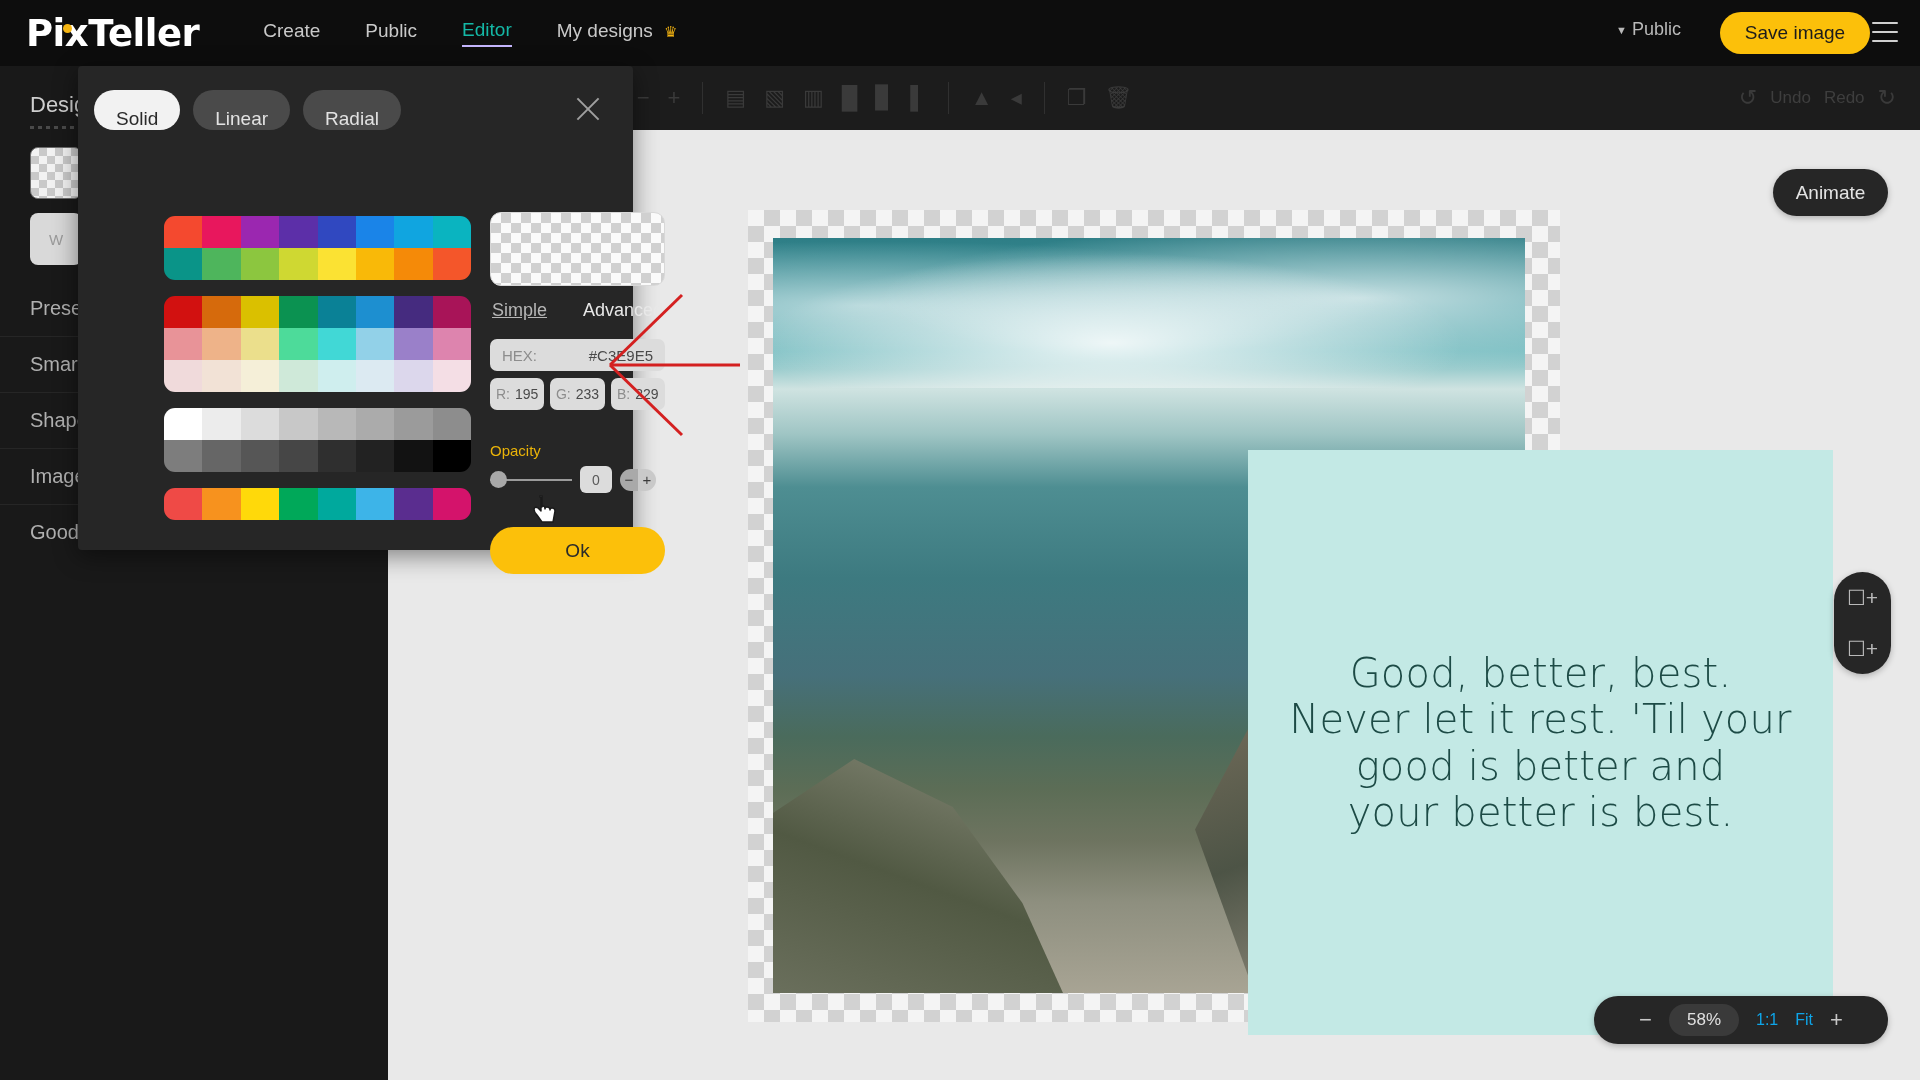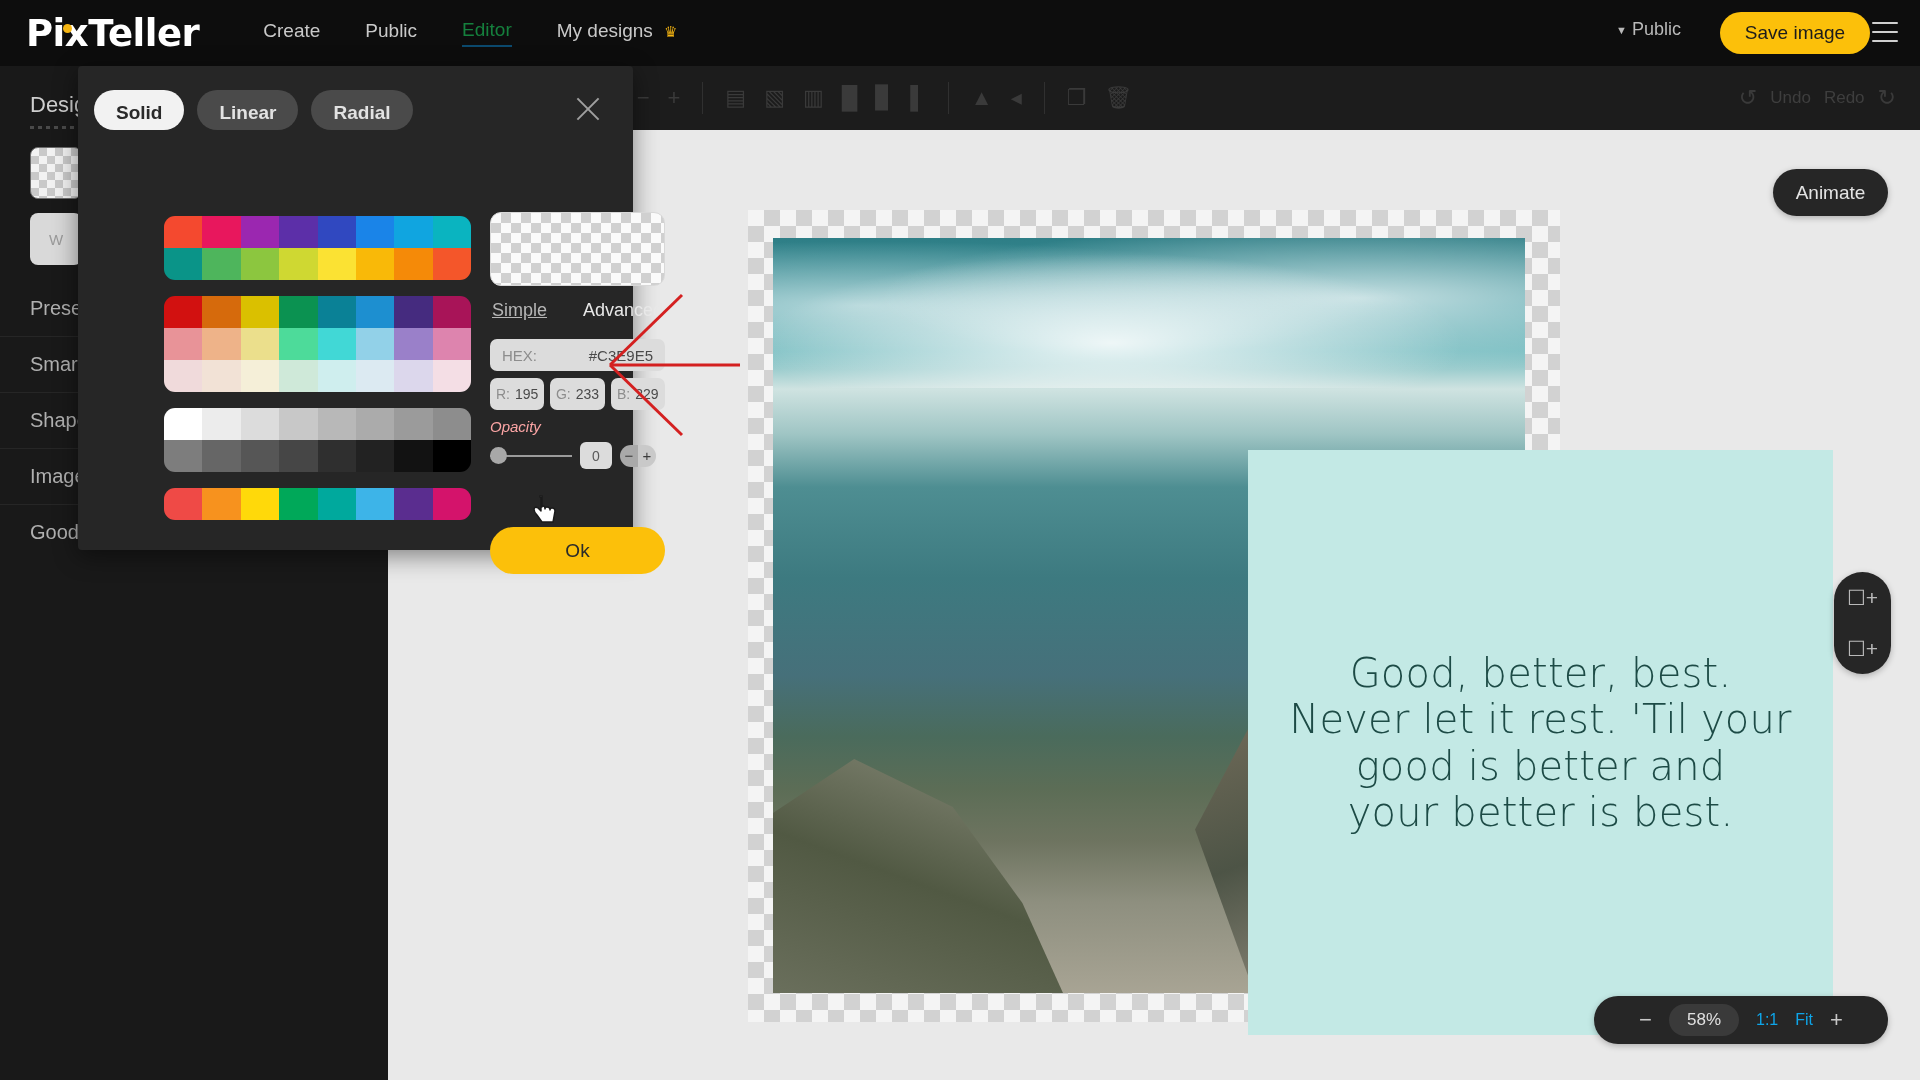--- a/index.html
+++ b/index.html
@@ -22,21 +22,21 @@
   }
   .logo .dot {
     position: absolute; width: 9px; height: 9px; border-radius: 50%;
     background: #f5b512; left: 37px; top: 12px;
   }
   .nav-links { display: flex; align-items: center; margin-left: 64px; gap: 45px; }
   .nav-link {
     color: #c9c9c9; font-size: 19px; padding-bottom: 4px; cursor: pointer;
     position: relative; white-space: nowrap;
   }
-  .nav-link.active { color: #15803d; border-bottom: 2px solid #0c4a6e; }
+  .nav-link.active { color: #14b8a6; border-bottom: 2px solid #c4b5fd; }
   .crown { color: #f5b512; font-size: 15px; margin-left: 6px; }
 
   .title-wrap {
     position: absolute; left: 1155px; top: 14px; width: 440px;
     display: flex; align-items: baseline; border-bottom: 1px solid #5a5a5a;
     padding-bottom: 7px; overflow: hidden;
   }
   .title-label { color: #8d8d8d; font-size: 17px; margin-right: 7px; }
   .title-value { color: #d5d5d5; font-size: 18px; white-space: nowrap; }
 
@@ -189,23 +189,23 @@
   .zb-txt { color: #0ea5e9; font-size: 16px; cursor: pointer; }
 
   
   .picker {
     position: absolute; left: 78px; top: 66px; width: 555px; height: 484px;
     background: #262626; border-radius: 4px; z-index: 60;
     box-shadow: 0 6px 24px rgba(0,0,0,.45);
   }
   .mode-row { display: flex; align-items: center; gap: 13px; padding: 24px 0 0 16px; }
   .mode-btn {
-    height: 40px; padding: 12px 22px; border-radius: 20px; background: #4a4a4a;
-    color: #e2e2e2; font-size: 19px; display: flex; align-items: flex-start;
-    justify-content: center; cursor: pointer; font-weight: bold;
+    height: 40px; padding: 0 22px; border-radius: 20px; background: #4a4a4a;
+    color: #e2e2e2; font-size: 19px; display: flex; align-items: flex-end;
+    justify-content: center; cursor: pointer;
   }
   .mode-btn.active { background: #f2f2f2; color: #2a2a2a; }
   .close-x {
     position: absolute; right: 30px; top: 28px; width: 30px; height: 30px;
     cursor: pointer;
   }
   .close-x::before, .close-x::after {
     content: ""; position: absolute; left: 0; top: 14px; width: 30px; height: 2px;
     background: #a0a0a0;
   }
@@ -240,21 +240,21 @@
   .hex-lbl { color: #8d8d8d; font-size: 15px; }
   .hex-val { color: #4a4a4a; font-size: 15px; }
   .rgbrow { display: flex; gap: 6px; margin-top: 7px; }
   .rgbfield {
     flex: 1; height: 32px; background: #dcdcdc; border-radius: 7px;
     display: flex; align-items: center; justify-content: center; gap: 5px; cursor: text;
   }
   .rgb-lbl { color: #8d8d8d; font-size: 14px; }
   .rgb-val { color: #4a4a4a; font-size: 14px; }
 
-  .op-label { color: #fca5a5; font-size: 15px; margin-top: 8px; font-style: italic; }
+  .op-label { color: #eab308; font-size: 15px; margin-top: 32px; }
   .op-row { display: flex; align-items: center; gap: 8px; margin-top: 7px; }
   .op-slider { position: relative; width: 82px; height: 18px; display: flex; align-items: center; }
   .op-track { width: 100%; height: 2px; background: #9b9b9b; }
   .op-knob {
     position: absolute; left: 0; width: 17px; height: 17px; border-radius: 50%;
     background: #a8a8a8; cursor: grab;
   }
   .op-num {
     width: 32px; height: 27px; background: #dcdcdc; border-radius: 6px;
     display: flex; align-items: center; justify-content: center;

